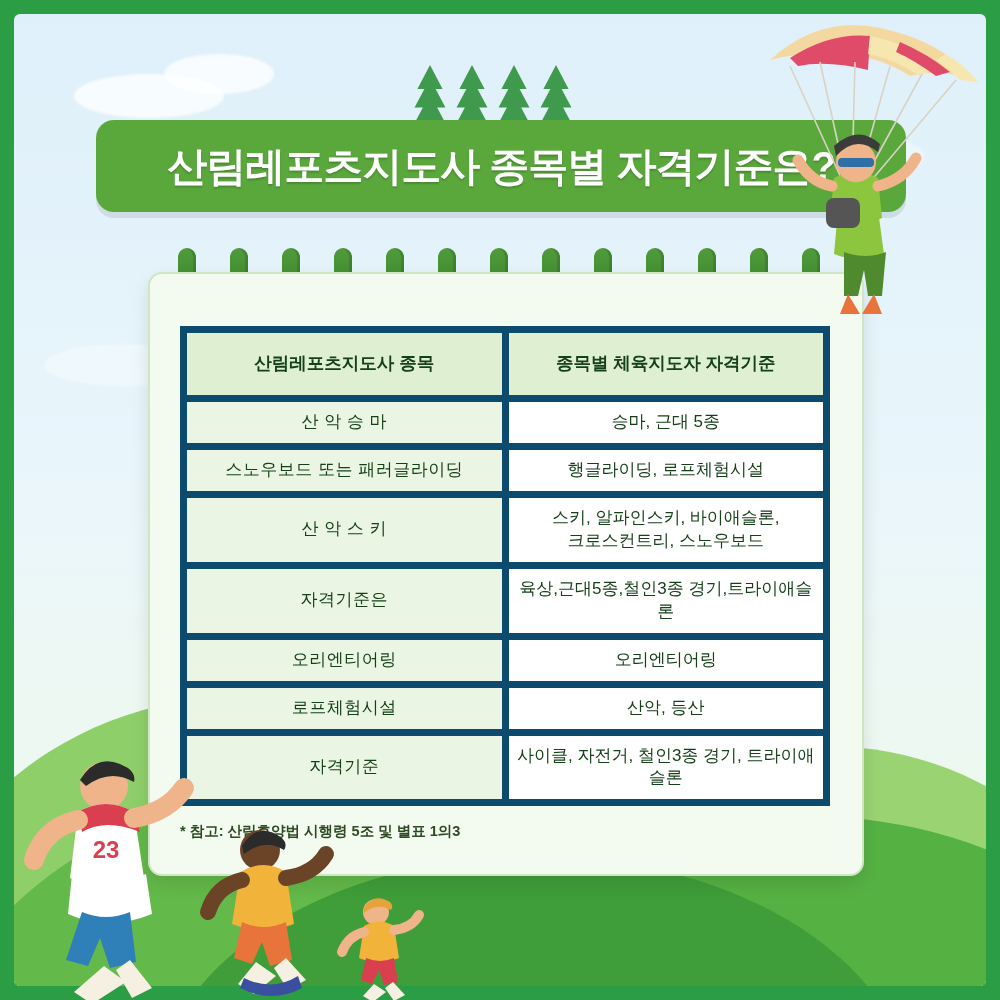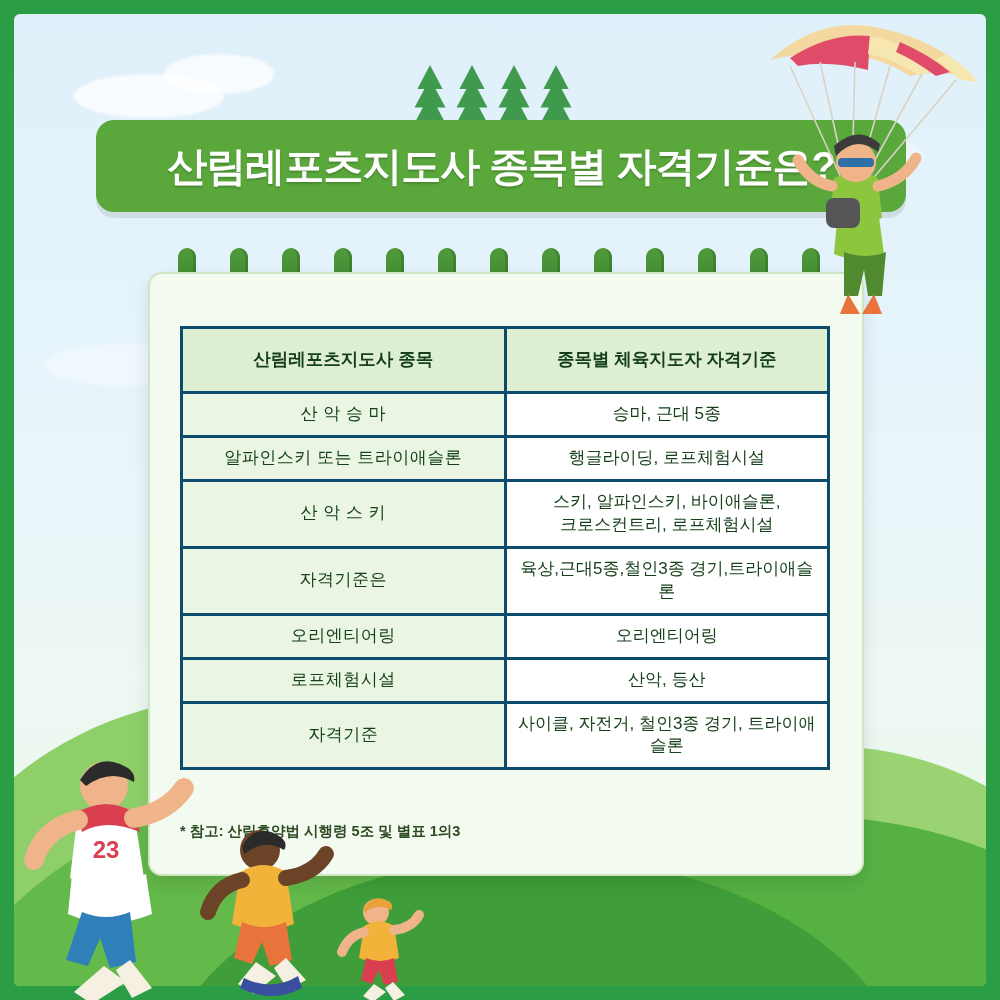--- a/index.html
+++ b/index.html
@@ -155,21 +155,21 @@
     width: 650px;
   }
 
   
   table.spec {
     border-collapse: collapse;
     width: 650px;
     table-layout: fixed;
   }
   table.spec th, table.spec td {
-    border: 3px solid #0c4a6e;
+    border: 7px solid #0c4a6e;
     text-align: center;
     vertical-align: middle;
     color: #16401a;
     font-size: 17px;
     line-height: 1.35;
     padding: 9px 6px;
   }
   table.spec th {
     background: #dff0d2;
     font-weight: bold;
@@ -284,32 +284,32 @@
         </thead>
         <tbody>
           <tr>
             <td class="cat">산 악 승 마</td>
             <td class="desc">
               <span>승마, 근대 5종</span>
             </td>
           </tr>
           <tr>
             <td class="cat">
-              <span>알파인스키 또는</span>
-              <span>트라이애슬론</span>
+              <span>스노우보드 또는</span>
+              <span>패러글라이딩</span>
             </td>
             <td class="desc">
               <span>행글라이딩, 로프체험시설</span>
             </td>
           </tr>
           <tr>
             <td class="cat">산 악 스 키</td>
             <td class="desc">
               <span>스키, 알파인스키, 바이애슬론,</span>
-              <span>크로스컨트리, 로프체험시설</span>
+              <span>크로스컨트리, 스노우보드</span>
             </td>
           </tr>
           <tr>
             <td class="cat">자격기준은</td>
             <td class="desc">
               <span>육상,근대5종,철인3종 경기,트라이애슬론</span>
             </td>
           </tr>
           <tr>
             <td class="cat">오리엔티어링</td>

